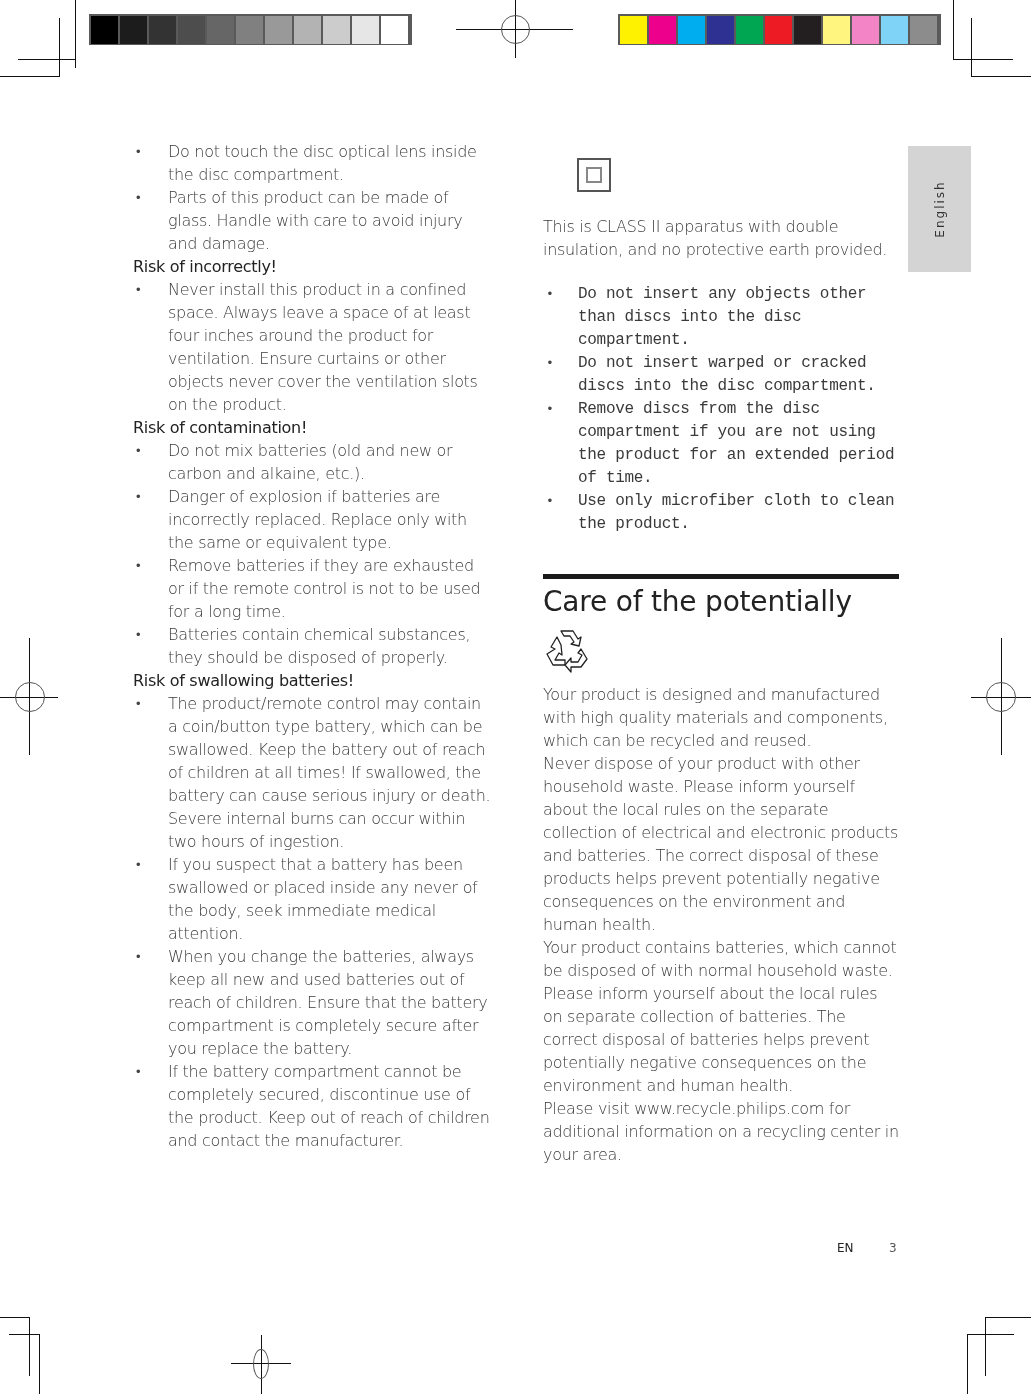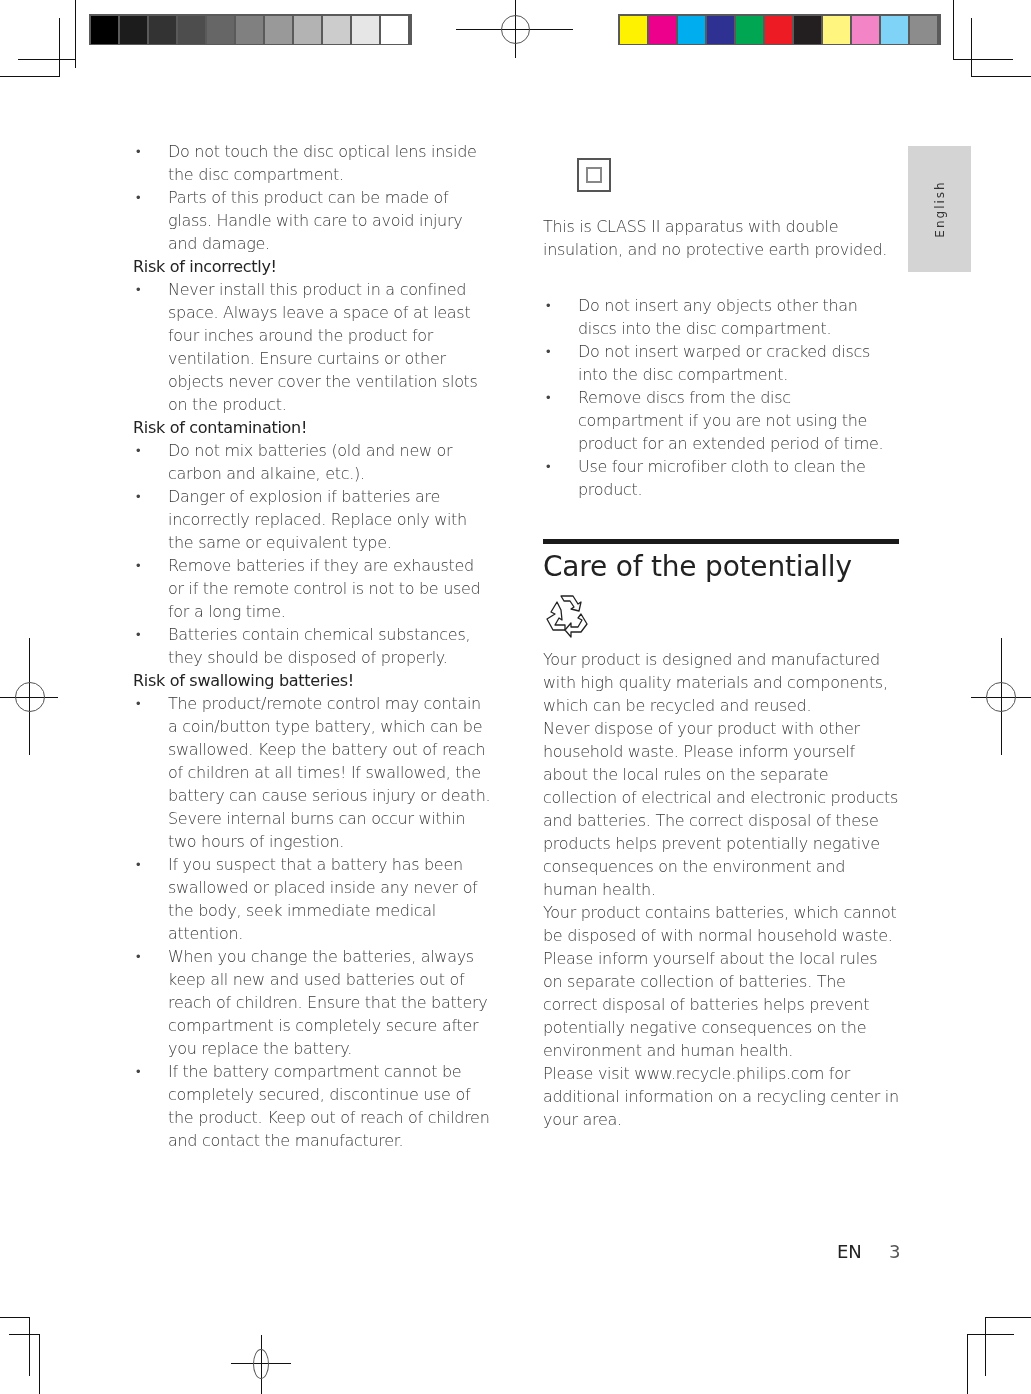--- a/index.html
+++ b/index.html
@@ -14,21 +14,21 @@
   .col-left { left: 133px; top: 140px; width: 360px; }
   .col-right { left: 543px; top: 140px; width: 356px; }
   ul.bul { list-style: none; margin: 0; padding: 0; }
   ul.bul li { position: relative; padding-left: 35px; }
   ul.bul li::before { content: "\2022"; position: absolute; left: 3px; top: 0; font-size: 13px; color: #444; }
   .subhead { font-weight: 500; color: #222; }
   .h1 { font-size: 28px; line-height: 34px; color: #222; font-weight: 400; border-top: 5px solid #1a1a1a; padding-top: 6px; letter-spacing: -0.2px; }
   .para { margin: 0; }
   .side-tab { position: absolute; left: 908px; top: 146px; width: 63px; height: 126px; background: #d4d4d4; }
   .side-tab span { position: absolute; left: 50%; top: 50%; transform: translate(-50%,-50%) rotate(-90deg); font-size: 12px; letter-spacing: 2px; color: #333; white-space: nowrap; }
-  .footer { position: absolute; top: 1241px; font-size: 18px; color: #222; }
+  .footer { position: absolute; top: 1241px; font-size: 12px; color: #222; }
 </style>
 </head>
 <body>
 
 <div>
   <div class="line" style="left:75px;top:0;width:1px;height:68px;"></div>
   <div class="line" style="left:18px;top:59px;width:58px;height:1px;"></div>
   <div class="line" style="left:59px;top:18px;width:1px;height:59px;"></div>
   <div class="line" style="left:0;top:76px;width:60px;height:1px;"></div>
 </div>
@@ -126,25 +126,25 @@
     <li>If the battery compartment cannot be completely secured, discontinue use of the product. Keep out of reach of children and contact the manufacturer.</li>
   </ul>
 </div>
 
 <div class="col col-right">
   <div style="margin-left:34px;margin-top:18px;width:34px;height:34px;border:2px solid #555;box-sizing:border-box;position:relative;">
     <div style="position:absolute;left:7px;top:7px;width:16px;height:16px;border:2px solid #888;box-sizing:border-box;"></div>
   </div>
   <p class="para" style="margin-top:23px;">This is CLASS II apparatus with double insulation, and no protective earth provided.</p>
 
-  <ul class="bul" style="margin-top:33px;">
+  <ul class="bul" style="margin-top:22px;font-family:Liberation Mono, monospace;">
     <li>Do not insert any objects other than discs into the disc compartment.</li>
     <li>Do not insert warped or cracked discs into the disc compartment.</li>
     <li>Remove discs from the disc compartment if you are not using the product for an extended period of time.</li>
-    <li>Use four microfiber cloth to clean the product.</li>
+    <li>Use only microfiber cloth to clean the product.</li>
   </ul>
 
   <div class="h1" style="margin-top:38px;">Care of the potentially</div>
   <div style="margin-top:8px;width:50px;height:48px;">
     <svg width="50" height="48" viewBox="0 0 50 48">
       <g fill="none" stroke="#222" stroke-width="1.3" stroke-linejoin="round">
         <path d="M18 4 L30 4 L35 12 L38 10 L36 19 L28 17 L31 15 L27 9 L21 9 Z"></path>
         <path d="M14 10 L8 20 L12 22 L4 27 L10 38 L22 38 L22 33 L12 33 L16 26 L19 28 L18 18 Z"></path>
         <path d="M38 22 L44 32 L38 40 L28 40 L28 45 L22 38 L28 31 L28 35 L35 35 L39 28 L35 26 Z"></path>
       </g>

